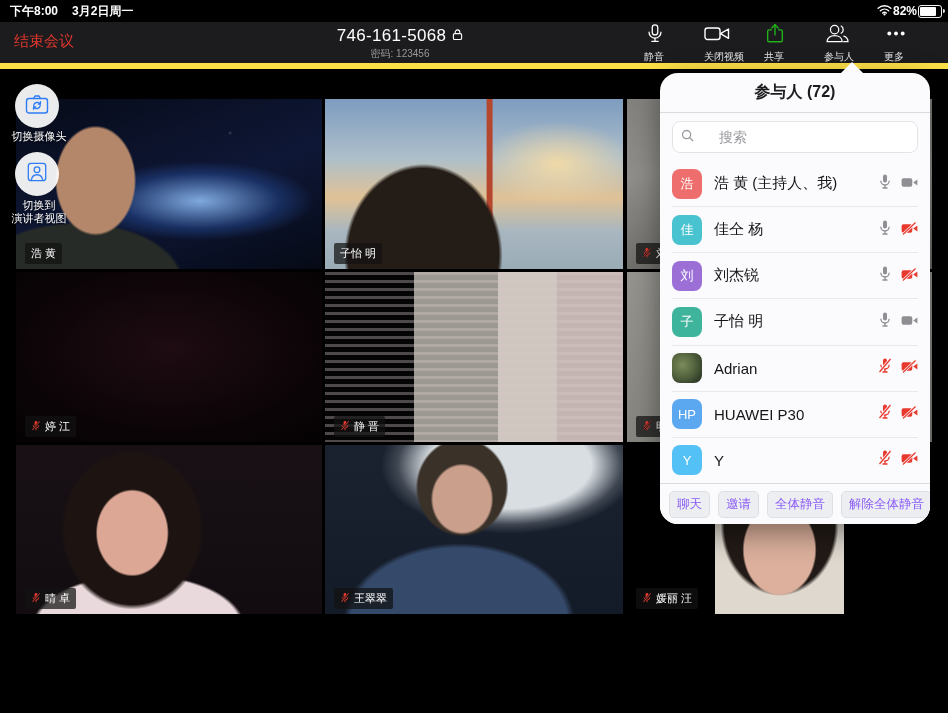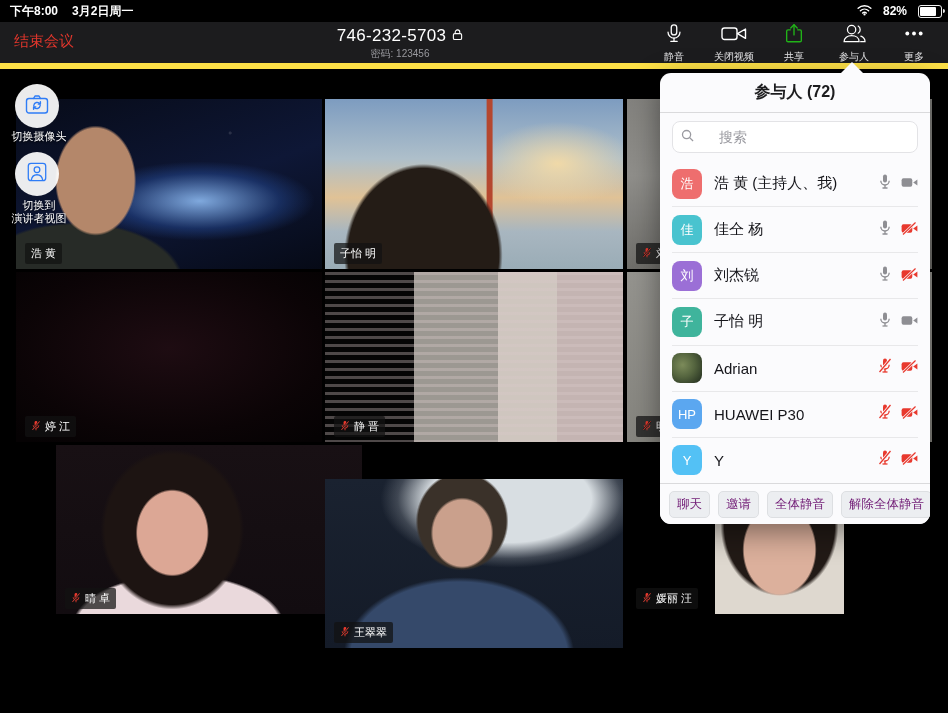--- a/index.html
+++ b/index.html
@@ -2,33 +2,33 @@
 <html><head>
 <meta charset="utf-8">
 <style>
   html,body{margin:0;padding:0;background:#000;}
   .screen{position:relative;width:948px;height:713px;overflow:hidden;background:#000;
           font-family:"Liberation Sans",sans-serif;-webkit-font-smoothing:antialiased;}
   
   .statusbar{position:absolute;left:0;top:0;width:100%;height:22px;background:#000;color:#fff;
              display:flex;align-items:center;font-size:12px;font-weight:bold;}
   .sb-left{margin-left:10px;display:flex;gap:14px;}
-  .sb-right{margin-left:auto;margin-right:6px;display:flex;align-items:center;gap:11px;}
+  .sb-right{margin-left:auto;margin-right:6px;display:flex;align-items:center;gap:1px;}
   .batt{width:22px;height:11px;border:1px solid rgba(255,255,255,.95);border-radius:3px;position:relative;}
   .batt .fill{position:absolute;left:1px;top:1px;bottom:1px;width:16px;background:#fff;border-radius:1px;}
   .batt:after{content:"";position:absolute;right:-4px;top:3px;width:2px;height:4px;background:rgba(255,255,255,.9);border-radius:0 2px 2px 0;}
   
   .toolbar{position:absolute;left:0;top:22px;width:100%;height:41px;background:#1c1c1e;
            border-bottom:6px solid #fde047;}
   .end-btn{position:absolute;left:14px;top:10px;font-size:15px;color:#e0362c;}
   .meet-center{position:absolute;left:270px;top:4px;width:260px;text-align:center;color:#fff;}
   .meet-id{font-size:17px;letter-spacing:.3px;display:inline-flex;align-items:center;gap:6px;}
   .meet-pass{font-size:10px;color:#98989d;margin-top:1px;}
   .tb-actions{position:absolute;right:4px;top:0;height:41px;display:flex;}
-  .tb-act{width:60px;height:41px;display:flex;flex-direction:column;align-items:center;justify-content:center;gap:1px;cursor:pointer;}
+  .tb-act{width:60px;height:41px;display:flex;flex-direction:column;justify-content:center;gap:1px;cursor:pointer;}
   .tb-act .lbl{font-size:10px;color:#e5e5e7;}
   
   .tile{position:absolute;overflow:hidden;background:#111;}
   .t1{left:16px;top:99px;width:306px;height:170px;
       background:
         radial-gradient(ellipse 70px 95px at 26% 48%,#b4876a 0 55%,rgba(180,135,106,0) 58%),
         radial-gradient(ellipse 150px 85px at 20% 108%,#272b27 0 68%,rgba(39,43,39,0) 71%),
         radial-gradient(ellipse 160px 55px at 60% 60%,rgba(140,185,240,.9),rgba(40,80,160,.45) 50%,rgba(0,0,0,0) 72%),
         radial-gradient(circle at 70% 20%,rgba(255,255,255,.12) 0 1px,rgba(0,0,0,0) 2px),
         linear-gradient(160deg,#070b18,#0e1736 55%,#060a16);}
@@ -46,66 +46,66 @@
       background:
         repeating-linear-gradient(180deg,rgba(216,200,200,.35) 0 3px,rgba(0,0,0,0) 3px 8px),
         linear-gradient(90deg,#050505 0 30%,#9c9892 30% 58%,#cfc6bf 58% 78%,#c4b4b2 78% 100%);}
   .t6{left:627px;top:272px;width:305px;height:170px;
       background:linear-gradient(180deg,#95948f,#86857f);}
   .t7{left:16px;top:445px;width:306px;height:169px;
       background:
         radial-gradient(ellipse 62px 74px at 38% 52%,#dca795 0 56%,rgba(220,167,149,0) 59%),
         radial-gradient(ellipse 112px 125px at 38% 50%,#1d1412 0 60%,rgba(29,20,18,0) 64%),
         radial-gradient(ellipse 150px 75px at 40% 108%,#ead9dc 0 68%,rgba(234,217,220,0) 71%),
-        linear-gradient(#181014,#120c10); margin-left: 40px;}
+        linear-gradient(#181014,#120c10);}
   .t8{left:325px;top:445px;width:298px;height:169px;
       background:
         radial-gradient(ellipse 58px 66px at 46% 32%,#caa08c 0 50%,rgba(202,160,140,0) 54%),
         radial-gradient(ellipse 80px 85px at 46% 25%,#3a3129 0 55%,rgba(58,49,41,0) 58%),
         radial-gradient(ellipse 175px 120px at 45% 105%,#35496a 0 62%,rgba(53,73,106,0) 66%),
         radial-gradient(ellipse 170px 90px at 62% 12%,#d8dee2 0 48%,rgba(216,222,226,.2) 66%,rgba(0,0,0,0) 76%),
-        linear-gradient(#1a2230,#141b28); margin-top: 34px;}
+        linear-gradient(#1a2230,#141b28);}
   .t9{left:627px;top:445px;width:305px;height:169px;
       background:
         radial-gradient(ellipse 64px 80px at 50% 62%,#dcb09c 0 55%,rgba(220,176,156,0) 58%),
         radial-gradient(ellipse 95px 112px at 50% 48%,#221a16 0 58%,rgba(34,26,22,0) 62%),
         linear-gradient(90deg,#000 0 29%,#ded8cf 29% 71%,#000 71% 100%);}
   .nametag{position:absolute;left:9px;bottom:5px;display:flex;align-items:center;gap:4px;
            background:rgba(18,18,18,.72);color:#fff;font-size:11px;padding:3px 6px;border-radius:2px;white-space:nowrap;}
   
   .float-btn{position:absolute;width:44px;height:44px;border-radius:50%;background:rgba(255,255,255,.92);
              display:flex;align-items:center;justify-content:center;cursor:pointer;z-index:5;}
   .fb1{left:15px;top:84px;}
   .fb2{left:15px;top:152px;}
   .float-lbl{position:absolute;z-index:5;color:#fff;font-size:11px;text-align:center;width:78px;left:0;
              text-shadow:0 1px 2px rgba(0,0,0,.9);line-height:13px;}
   .fl1{top:130px;}
   .fl2{top:199px;}
   
   .pop-arrow{position:absolute;left:840px;top:62px;width:0;height:0;z-index:11;
              border-left:12px solid transparent;border-right:12px solid transparent;border-bottom:12px solid #fbfbfd;}
-  .panel{position:absolute;left:660px;top:73px;width:270px;height:451px;background:#fbfbfd;border-radius:11px;
+  .panel{position:absolute;left:660px;top:73px;width:270px;height:451px;background:#fbfbfd;border-radius:18px;
          box-shadow:0 8px 30px rgba(0,0,0,.45);z-index:10;display:flex;flex-direction:column;overflow:hidden;}
   .p-header{height:39px;display:flex;align-items:center;justify-content:center;border-bottom:1px solid #dadadc;
             font-size:16px;font-weight:bold;color:#1c1c1e;flex:0 0 auto;}
   .p-search{flex:0 0 auto;padding:8px 12px;}
   .search-box{height:30px;background:#fff;border:1px solid #e3e3e6;border-radius:8px;display:flex;align-items:center;padding:0 8px;gap:23px;}
   .search-box input{border:none;outline:none;background:transparent;font-size:14px;color:#333;width:100%;
                     font-family:"Liberation Sans",sans-serif;}
   .search-box input::placeholder{color:#9a9aa0;}
   .p-list{flex:1 1 auto;display:flex;flex-direction:column;padding:0 12px;}
   .prow{flex:1 1 auto;display:flex;align-items:center;gap:12px;border-top:1px solid #e8e8ea;cursor:pointer;}
   .prow:first-child{border-top:none;}
   .avatar{width:30px;height:30px;border-radius:8px;color:#fff;font-size:13px;display:flex;align-items:center;justify-content:center;flex:0 0 auto;}
   .avatar.photo{background:radial-gradient(circle at 35% 40%,#7c8b5a,#55653f 45%,#2e3a26 85%);}
   .pname{font-size:15px;color:#15151a;white-space:nowrap;overflow:hidden;}
   .ricons{margin-left:auto;display:flex;align-items:center;gap:9px;flex:0 0 auto;}
   .p-footer{flex:0 0 auto;height:40px;border-top:1px solid #dadadc;display:flex;align-items:center;padding:0 9px;gap:8px;background:#fbfbfd;}
   .f-btn{height:25px;padding:0 7px;border-radius:5px;background:#eceef1;border:1px solid #dddfe2;
-         color:#701a75;font-size:12.5px;display:flex;align-items:center;cursor:pointer;white-space:nowrap;}
+         color:#8b5cf6;font-size:12.5px;display:flex;align-items:center;cursor:pointer;white-space:nowrap;}
   .f-btn.push{margin-left:auto;}
 </style>
 </head>
 <body>
 
 <div class="screen">
 
   <div class="statusbar">
     <div class="sb-left">
       <span>下午8:00</span>
@@ -126,21 +126,21 @@
       <span class="batt">
           <span class="fill"></span>
         </span>
     </div>
   </div>
 
   <div class="toolbar">
     <div class="end-btn">结束会议</div>
     <div class="meet-center">
       <div class="meet-id">
-        <span>746-232-5703</span>
+        <span>746-161-5068</span>
         <span>
           <svg width="11" height="13" viewBox="0 0 12 14">
               <g stroke="#fff" stroke-width="1.2" fill="none">
                 <rect x="1.5" y="6" width="9" height="6.5" rx="1.5"></rect>
                 <path d="M3.5 6V4.5a2.5 2.5 0 0 1 5 0V6"></path>
               </g>
             </svg>
         </span>
       </div>
       <div class="meet-pass">密码: 123456</div>

